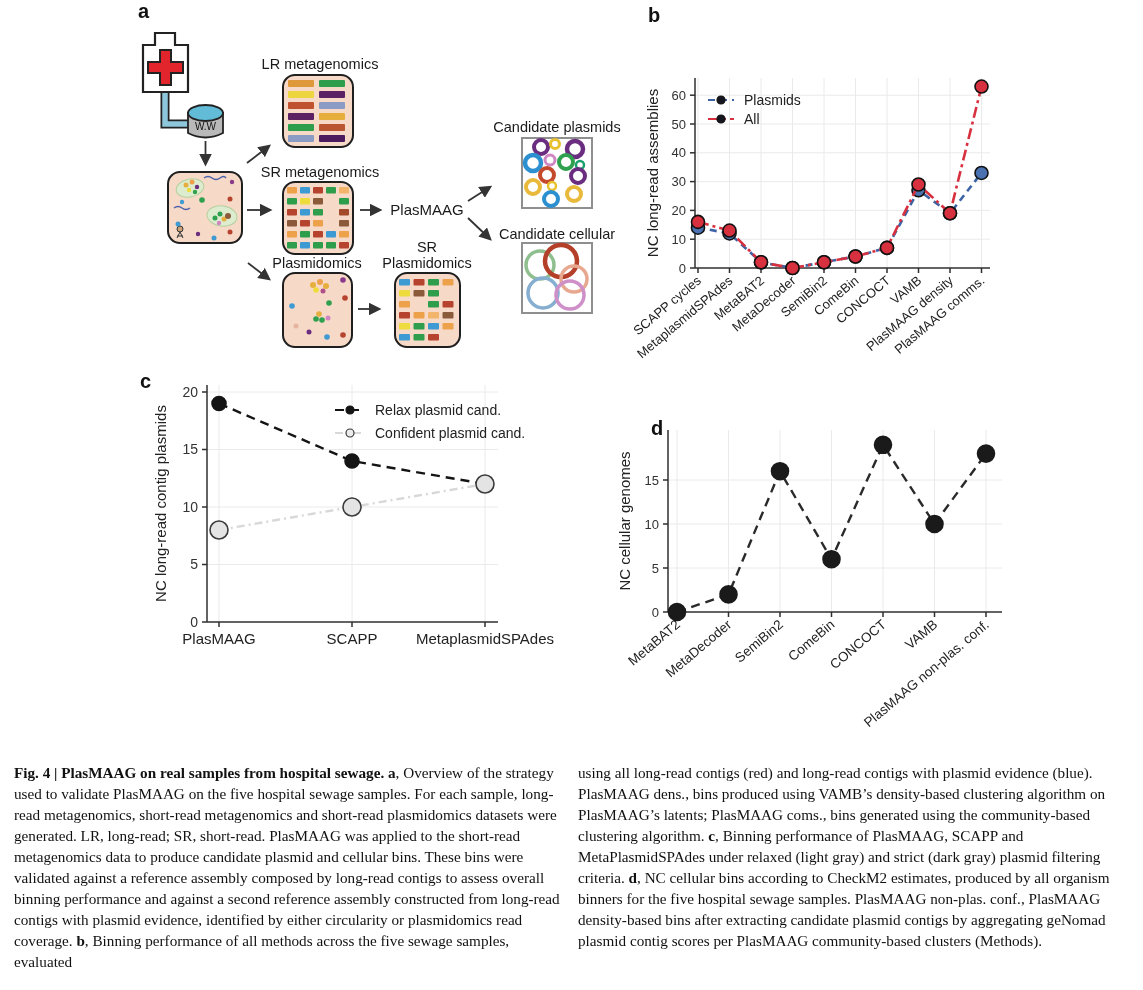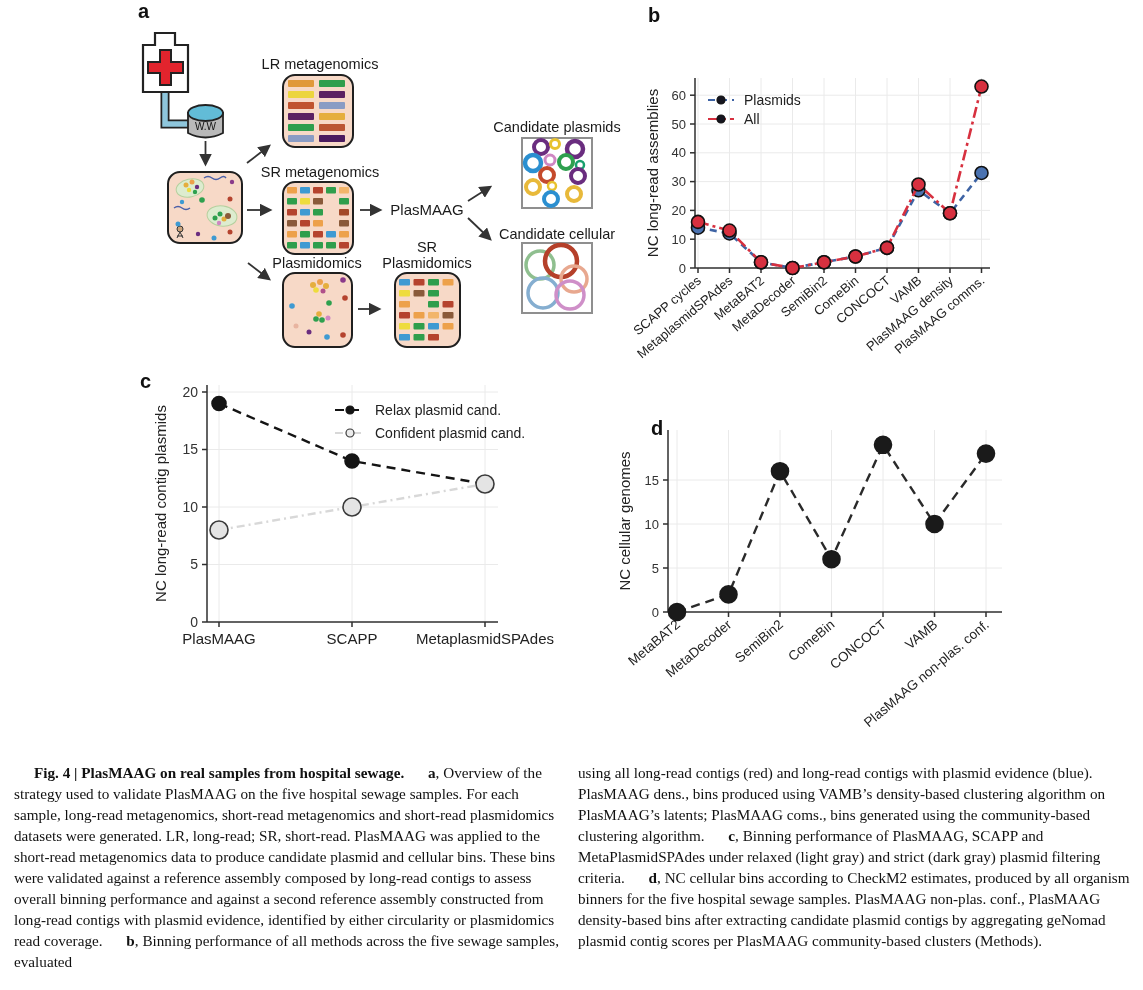--- a/index.html
+++ b/index.html
@@ -5,21 +5,21 @@
   html,body{margin:0;padding:0;background:#fff;}
   #page{position:relative;width:1143px;height:990px;background:#fff;overflow:hidden;
         font-family:"Liberation Sans",sans-serif;color:#1a1a1a;}
   .panel-letter{position:absolute;font-weight:bold;font-size:20px;color:#111;
         font-family:"Liberation Sans",sans-serif;}
   .chart{position:absolute;}
   .chart svg{overflow:visible;display:block;}
   #panel-a{position:absolute;left:130px;top:0;width:512px;height:372px;}
   .caption-col{position:absolute;font-family:"Liberation Serif",serif;
         font-size:15.2px;line-height:21px;color:#111;text-align:left;}
-  .caption-col b{font-weight:bold;margin-left:20px;}
+  .caption-col b{font-weight:bold;}
 </style>
 </head>
 <body>
 
 <div id="page">
 
   <div class="panel-letter" style="left:138px;top:0px;">a</div>
   <div class="panel-letter" style="left:648px;top:4px;">b</div>
   <div class="panel-letter" style="left:140px;top:370px;">c</div>
   <div class="panel-letter" style="left:651px;top:417px;">d</div>

